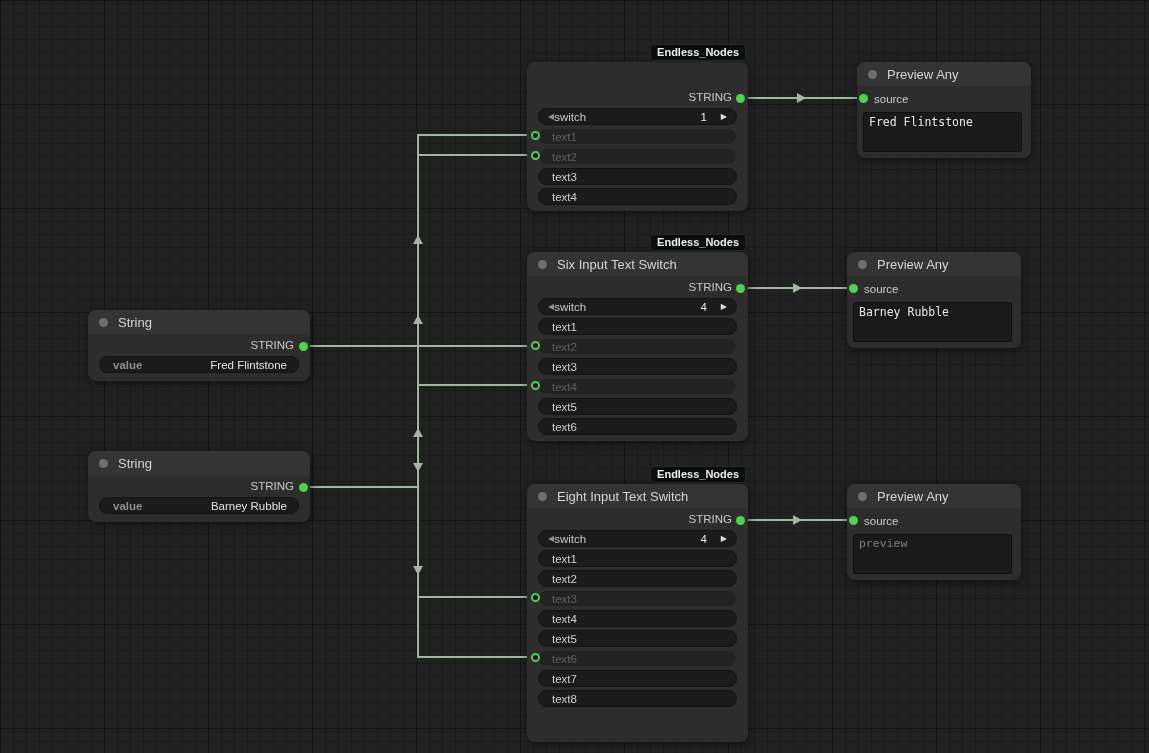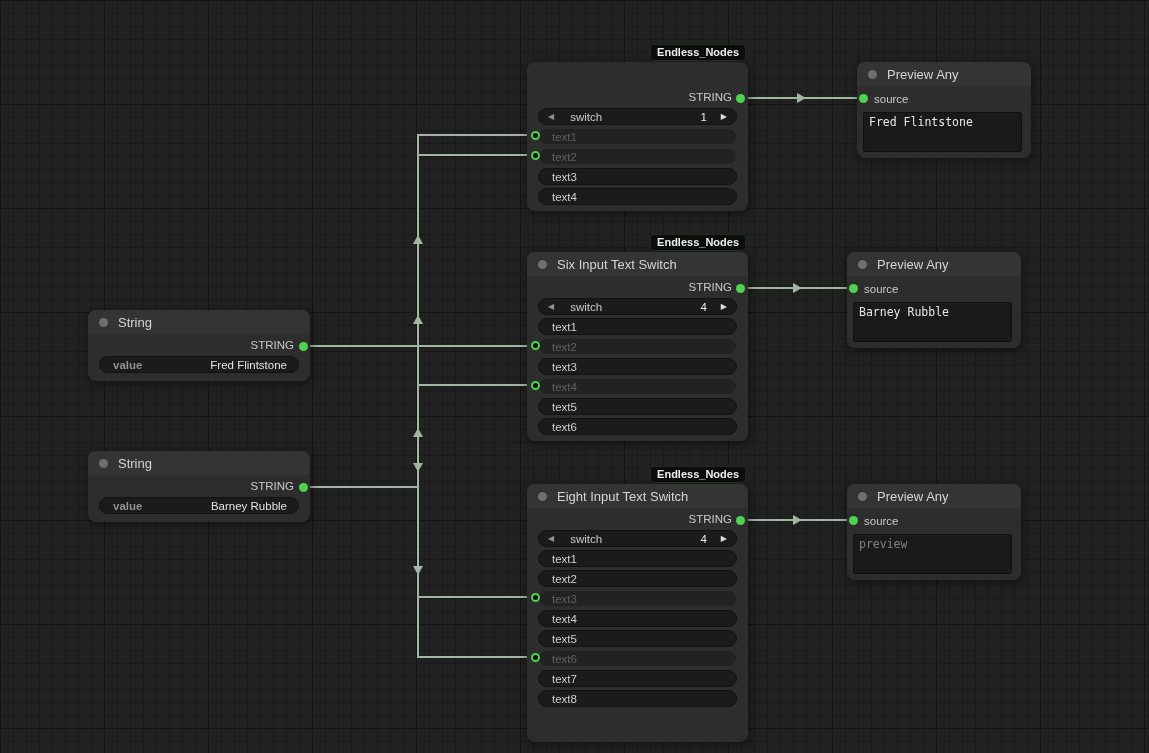--- a/index.html
+++ b/index.html
@@ -19,30 +19,30 @@
   .tdot{width:9px;height:9px;border-radius:50%;background:#6f6f6f;margin-left:11px;}
   .ttext{margin-left:10px;font-size:13px;color:#d4d4d4;}
   .outrow{position:absolute;right:16px;top:29px;font-size:11.5px;color:#c9c9c9;}
   .out-dot{position:absolute;width:9px;height:9px;border-radius:50%;background:#4fd24f;z-index:3;}
   .in-dot{position:absolute;width:5px;height:5px;border-radius:50%;border:2.5px solid #4fd24f;background:#101010;z-index:3;}
   .src-dot{position:absolute;width:9px;height:9px;border-radius:50%;background:#4fd24f;z-index:3;}
   .pillbase{position:absolute;left:11px;right:11px;height:15px;background:#1b1b1b;border:1px solid #121212;border-radius:9px;display:flex;align-items:center;font-size:11.5px;color:#cfcfcf;}
   .switchw .swarr{font-size:8px;line-height:1;}
   .switchw .al{color:#8f8f8f;margin-left:9px;}
   .switchw .ar{color:#dedede;margin-right:9px;}
-  .switchw .swlbl{margin-left:16px;flex:1;color:#c9c9c9;}
+  .switchw .swlbl{margin-left:0;flex:1;color:#c9c9c9;}
   .switchw .swval{color:#e8e8e8;margin-right:14px;}
   .wrow .wlbl{margin-left:13px;}
   .wrow.linked{background:#222222;border-color:rgba(255,255,255,0.05);}
   .wrow.linked .wlbl{color:#606060;}
   .valw .vlbl{margin-left:13px;color:#8f8f8f;flex:1;font-weight:bold;}
   .valw .vval{margin-right:11px;color:#e2e2e2;}
   .srclbl{position:absolute;left:17px;top:31px;font-size:11.5px;color:#c9c9c9;}
   .ptext{position:absolute;left:6px;right:9px;height:34px;background:#1a1a1a;border:1px solid #101010;border-radius:2px;padding:2px 5px;font-family:"DejaVu Sans Mono",monospace;font-size:11.5px;color:#e6e6e6;white-space:pre-wrap;}
-  .ptext.dim{color:#808080;}
+  .ptext.dim{color:#808080;font-family:Liberation Mono, monospace;}
   .badge{position:absolute;z-index:4;background:#0a0e0a;border:1px solid #222a22;border-radius:4px;color:#efefef;font-size:11px;font-weight:bold;padding:1px 6px 2px 6px;}
   .wire{position:absolute;background:#a2b6a2;z-index:1;}
   .arr{position:absolute;width:0;height:0;z-index:1;}
   .arr.up{border-left:5px solid transparent;border-right:5px solid transparent;border-bottom:9px solid #a2b6a2;}
   .arr.down{border-left:5px solid transparent;border-right:5px solid transparent;border-top:9px solid #a2b6a2;}
   .arr.right{border-top:5px solid transparent;border-bottom:5px solid transparent;border-left:9px solid #a2b6a2;}
 </style>
 </head>
 <body>
 

